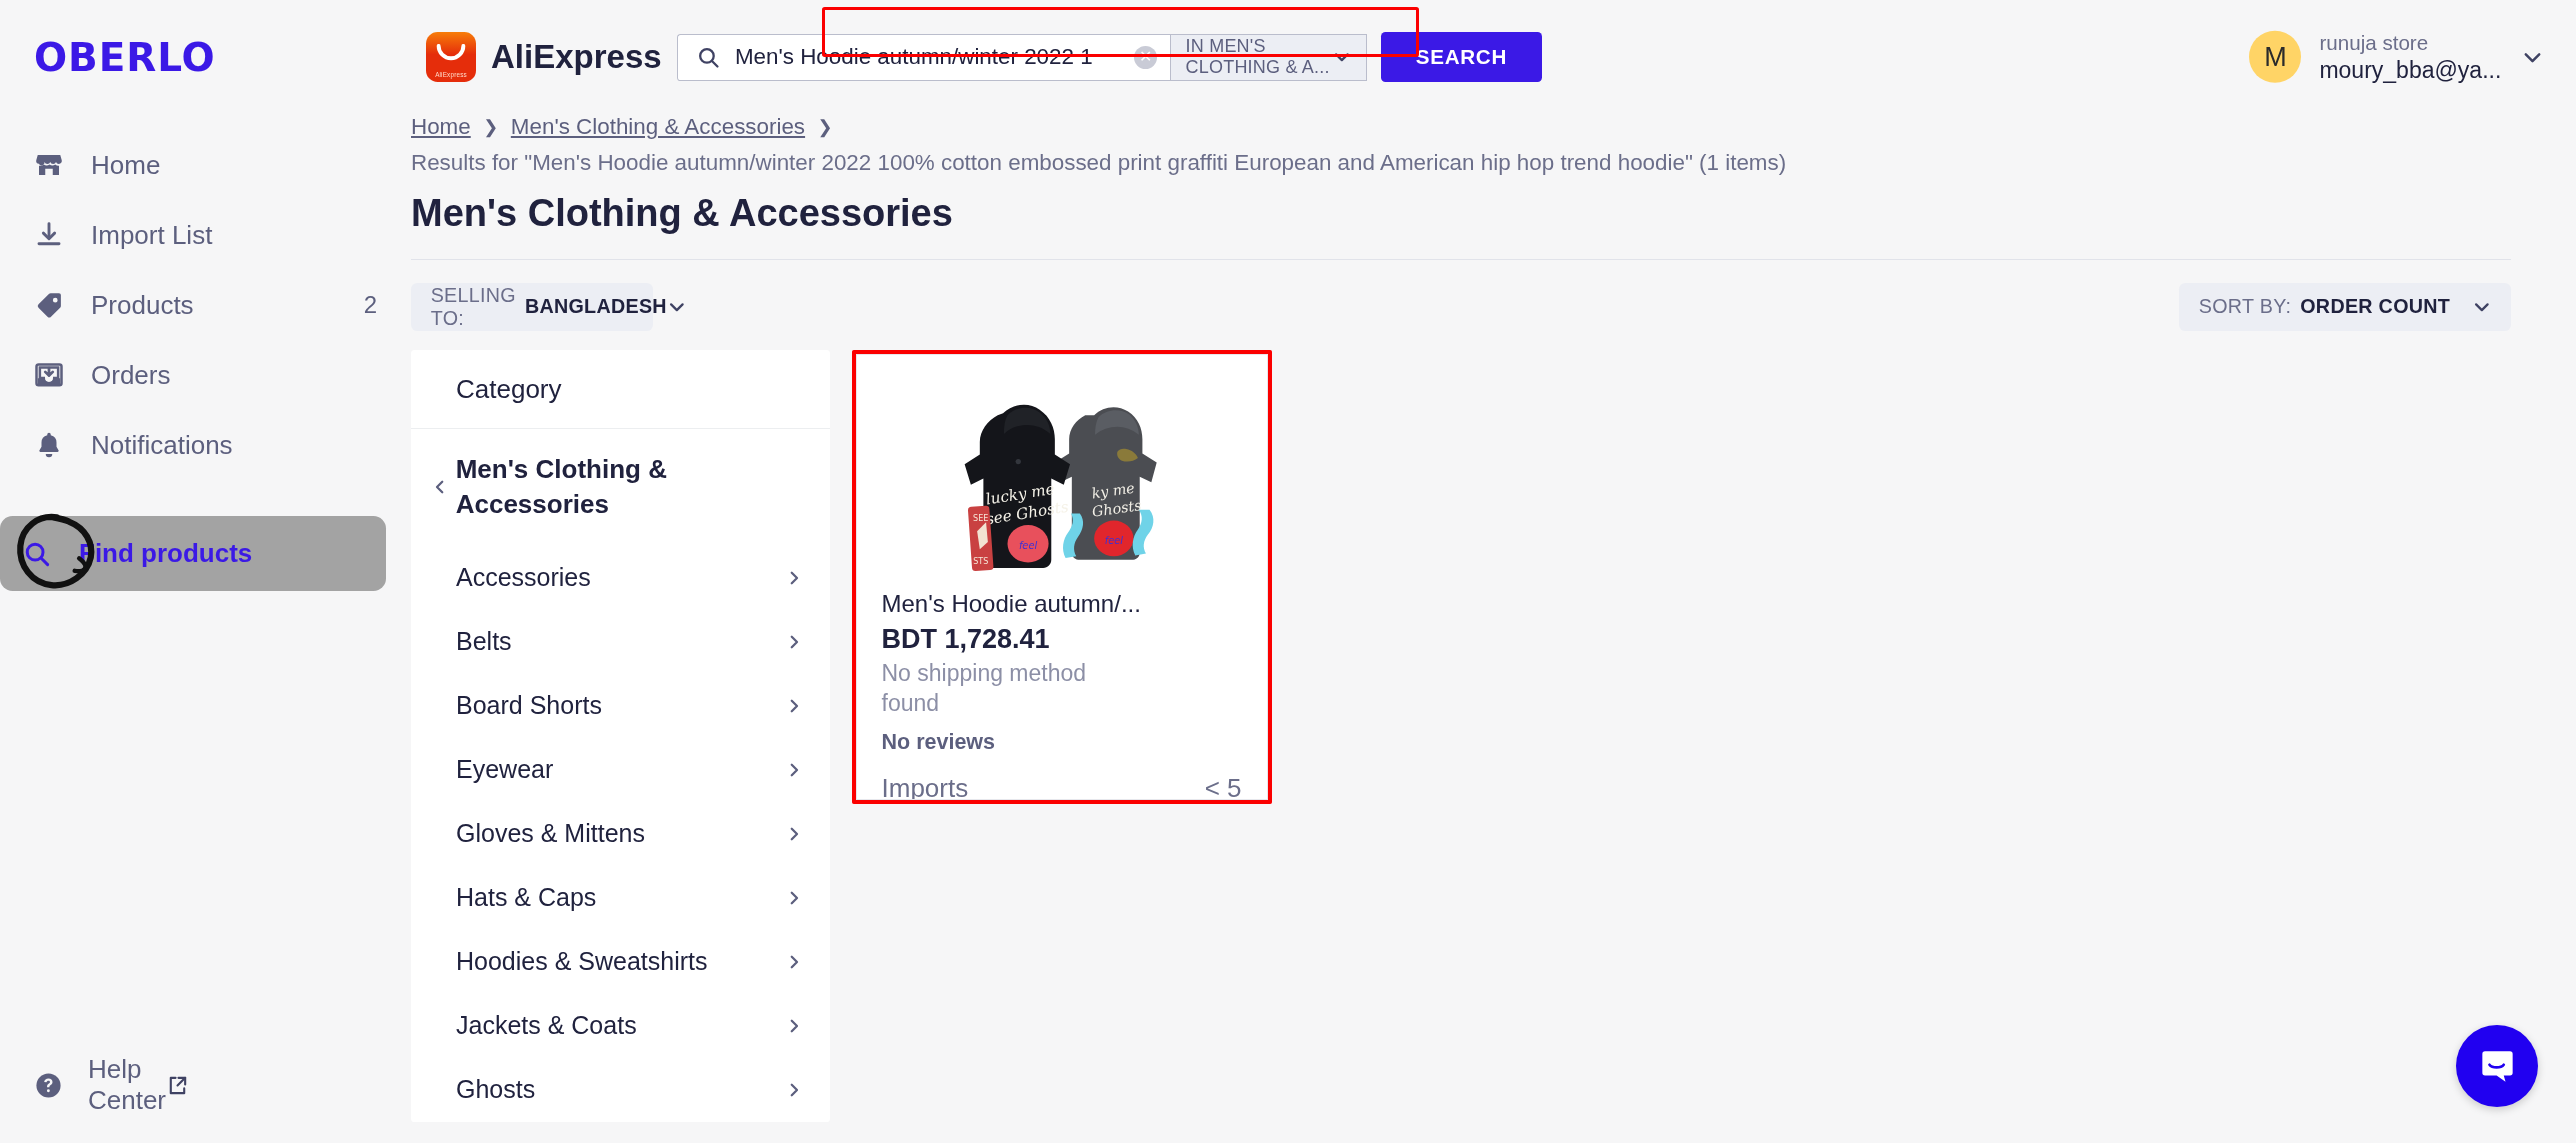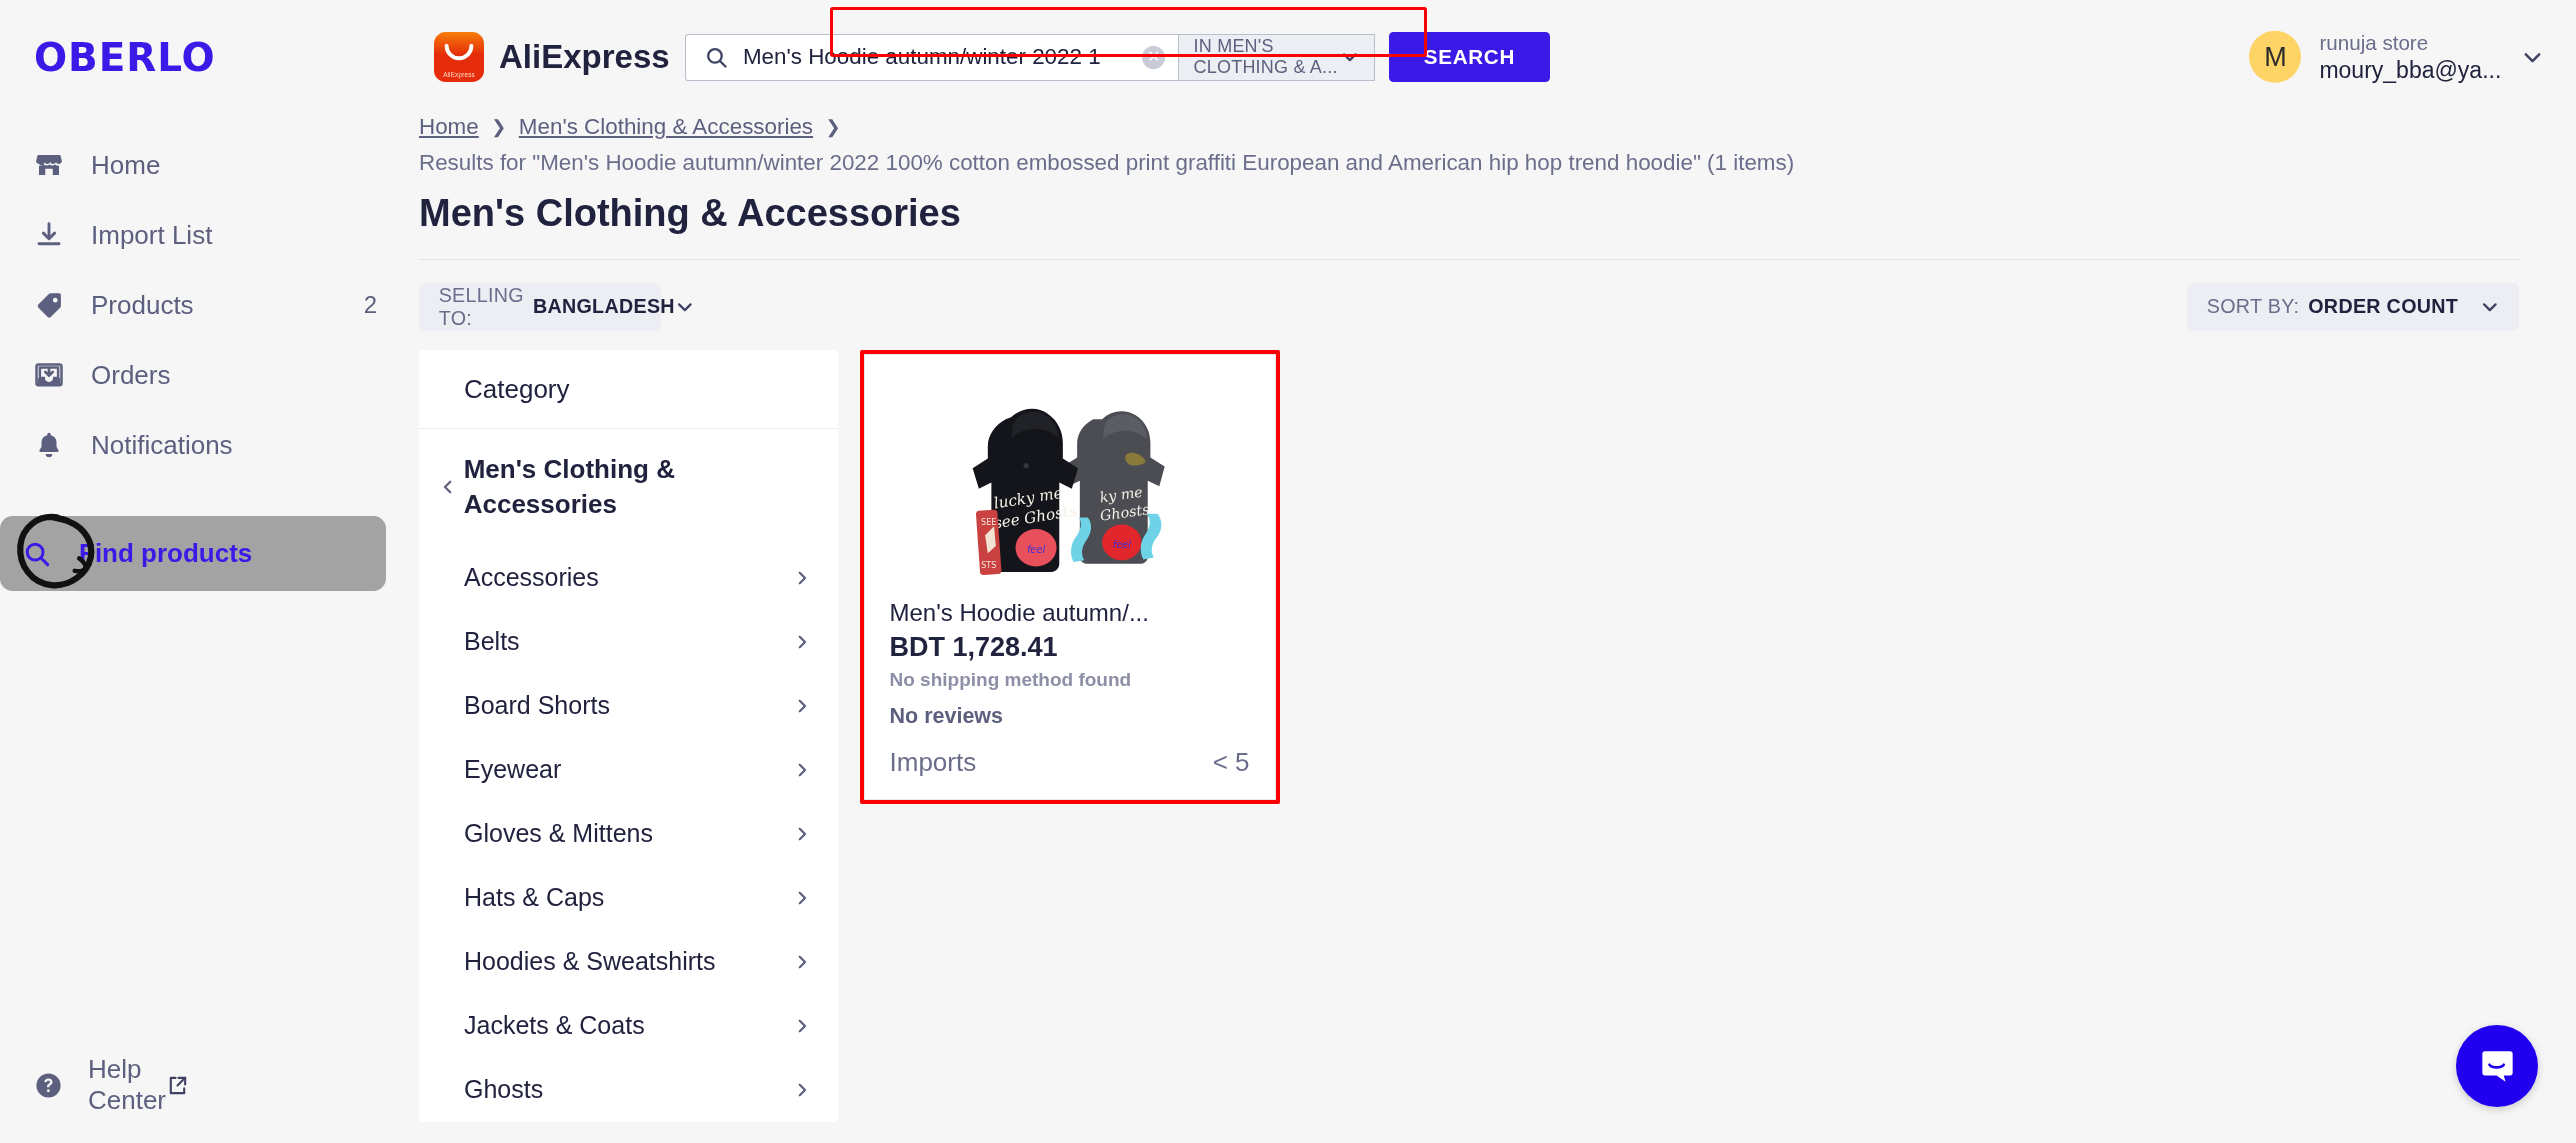--- a/index.html
+++ b/index.html
@@ -2,21 +2,21 @@
 <html style="font-size:14.3px"><head>
 <meta charset="utf-8">
 <style>
   * { box-sizing: border-box; margin: 0; padding: 0; }
   html, body {
     width: 2576px; height: 1143px;
     background: #f6f6f7;
     font-family: "Liberation Sans", sans-serif;
     overflow: hidden;
   }
-  .app { display: flex; width: 2576px; height: 1081px; position: relative; gap: 8px; }
+  .app { display: flex; width: 2576px; height: 1081px; position: relative; }
 
   
   .sidebar {
     width: 411px; height: 1143px;
     background: #f6f6f7;
     display: flex; flex-direction: column;
     flex: 0 0 411px;
     position: relative;
   }
   .logo-wrap { height: 114px; display: flex; align-items: center; padding-left: 34px; }
@@ -163,21 +163,21 @@
   .card {
     width: 100%; height: 100%; background: #fff;
     border: 0.9px solid #e6e7ec;
     display: flex; flex-direction: column; overflow: hidden;
   }
   .card-img { height: 240px; display: flex; align-items: center; justify-content: center;
               background: #fff; padding-top: 7.2px; }
   .card-body { padding: 0 25px; }
   .card-title { font-size: 24px; color: #20223e; margin-top: 3.6px; white-space: nowrap; }
   .card-price { font-size: 27px; font-weight: bold; color: #20223e; margin-top: 5.4px; }
-  .card-ship { font-size: 19px; color: #8c8fa6; line-height: 1.3; margin-top: 4.5px; width: 250px; font-weight: bold; }
+  .card-ship { font-size: 23px; color: #8c8fa6; line-height: 1.3; margin-top: 4.5px; width: 250px; }
   .card-rev { font-size: 21.5px; font-weight: bold; color: #5c5f7e; margin-top: 11px; }
   .stat-row { display: flex; justify-content: space-between; font-size: 26px;
               color: #6b6e8a; margin-top: 18px; }
 
   .intercom {
     position: absolute; right: 38px; bottom: 36px;
     width: 82px; height: 82px; border-radius: 50%;
     background: #2100f0; display: flex; align-items: center; justify-content: center;
     cursor: pointer; box-shadow: 0 2.7px 9px rgba(0,0,0,.18);
   }

